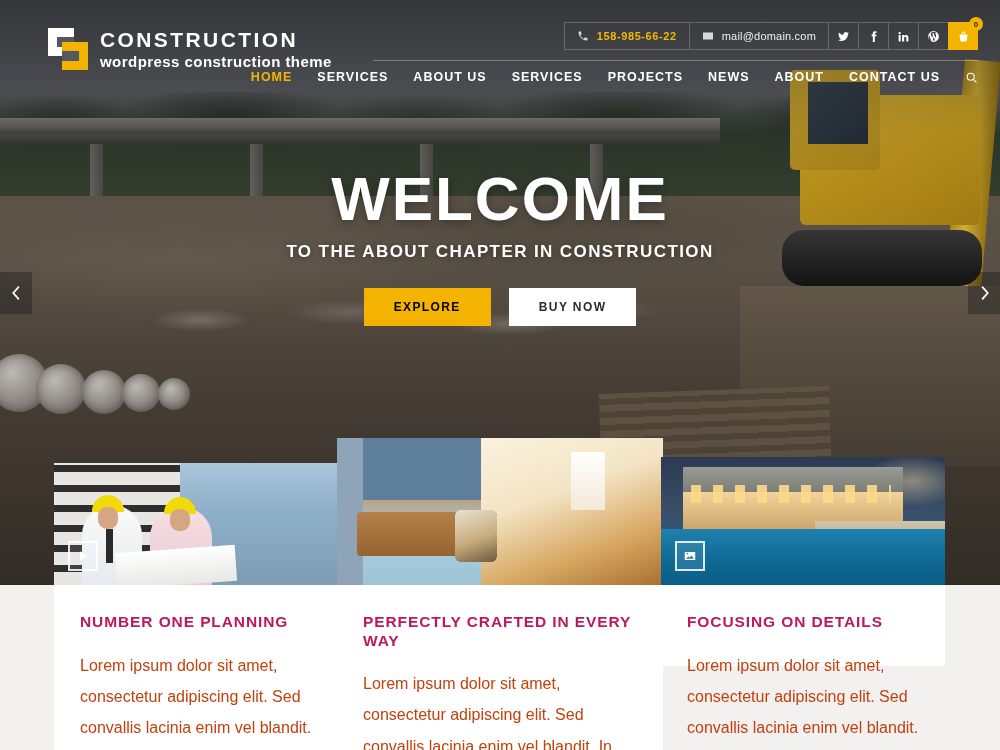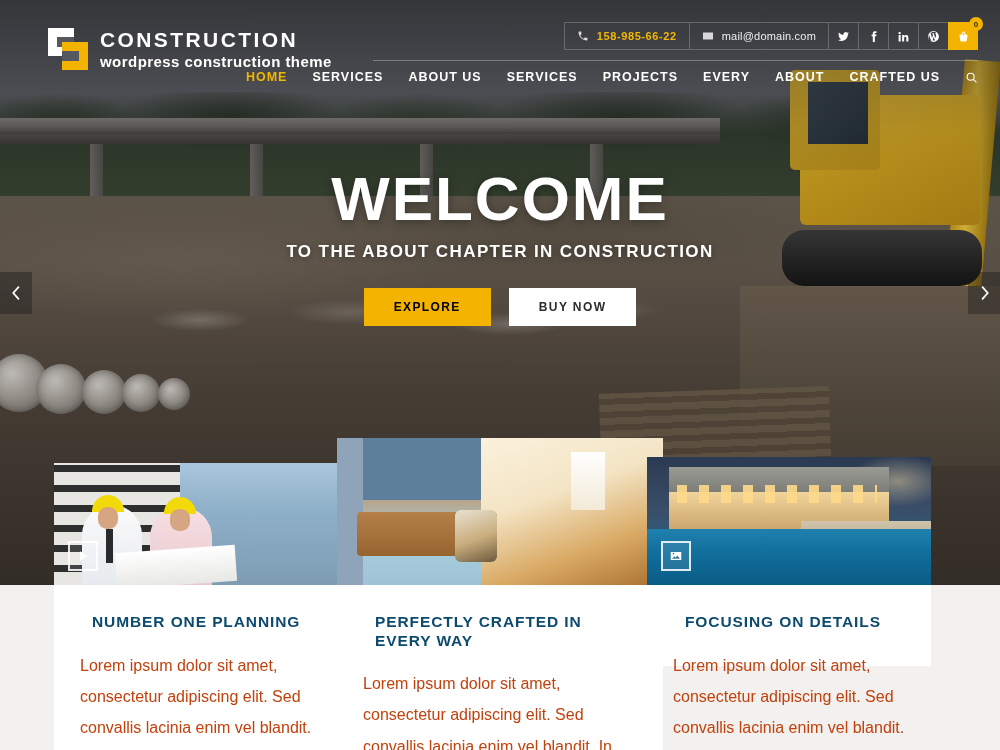--- a/index.html
+++ b/index.html
@@ -245,22 +245,22 @@
   .card-media-badge {
     position: absolute; left: 14px; bottom: 14px;
     width: 30px; height: 30px;
     border: 2px solid rgba(255,255,255,.85);
     display: flex; align-items: center; justify-content: center;
     background: rgba(255,255,255,.10);
   }
   .card-media-badge svg { width: 14px; height: 14px; fill: #ffffff; }
   .card-body { padding: 28px 26px 0 26px; }
   .card-title {
-    font-size: 15.5px; font-weight: 700; color: #0c4a6e;
-    letter-spacing: .9px; line-height: 1.2; margin-left: 12px;
+    font-size: 15.5px; font-weight: 700; color: #be185d;
+    letter-spacing: .9px; line-height: 1.2;
   }
   .card-text {
     margin-top: 18px;
     font-size: 16px; color: #c2410c; line-height: 1.95;
   }
 
   
   #card-1 { left: 54px; top: 463px; width: 284px; height: 287px; }
   #card-1 .card-img { height: 122px;
     background:
@@ -328,21 +328,21 @@
   .c2-wall {
     position: absolute; right: 0; top: 0; width: 195px; height: 147px;
     background: linear-gradient(160deg,#fbf2de 0%, #f3e4c4 40%, #d9a964 72%, #a9702f 100%);
   }
   .c2-window {
     position: absolute; right: 58px; top: 14px; width: 34px; height: 58px;
     background: linear-gradient(180deg,#ffffff,#f2ead7);
   }
 
   
-  #card-3 { left: 647px; top: 457px; width: 284px; height: 209px; }
+  #card-3 { left: 661px; top: 457px; width: 284px; height: 209px; }
   #card-3 .card-img { height: 128px;
     background: linear-gradient(180deg,#2b3a52 0%, #3a4d68 40%, #1f6f94 100%);
   }
   .c3-house {
     position: absolute; left: 22px; top: 10px; width: 220px; height: 66px;
     background: linear-gradient(180deg,#9a9a94 0%, #7e7e78 38%, #f0d49a 38%, #c8a268 100%);
   }
   .c3-lights {
     position: absolute; left: 30px; top: 28px; width: 200px; height: 18px;
     background: repeating-linear-gradient(90deg,#ffd98a 0 10px, rgba(255,217,138,0) 10px 22px);
@@ -454,23 +454,23 @@
     </div>
   </div>
 
   <div class="nav-rule"></div>
   <div class="nav">
     <a href="#" class="active">HOME</a>
     <a href="#">SERVICES</a>
     <a href="#">ABOUT US</a>
     <a href="#">SERVICES</a>
     <a href="#">PROJECTS</a>
-    <a href="#">EVERY</a>
+    <a href="#">NEWS</a>
     <a href="#">ABOUT</a>
-    <a href="#">CRAFTED US</a>
+    <a href="#">CONTACT US</a>
     <span class="nav-search">
       <svg viewBox="0 0 24 24">
           <circle cx="10.5" cy="10.5" r="6.5"></circle>
           <line x1="15.5" y1="15.5" x2="21" y2="21"></line>
         </svg>
     </span>
   </div>
 
   <div class="hero-content">
     <div class="hero-title">WELCOME</div>

